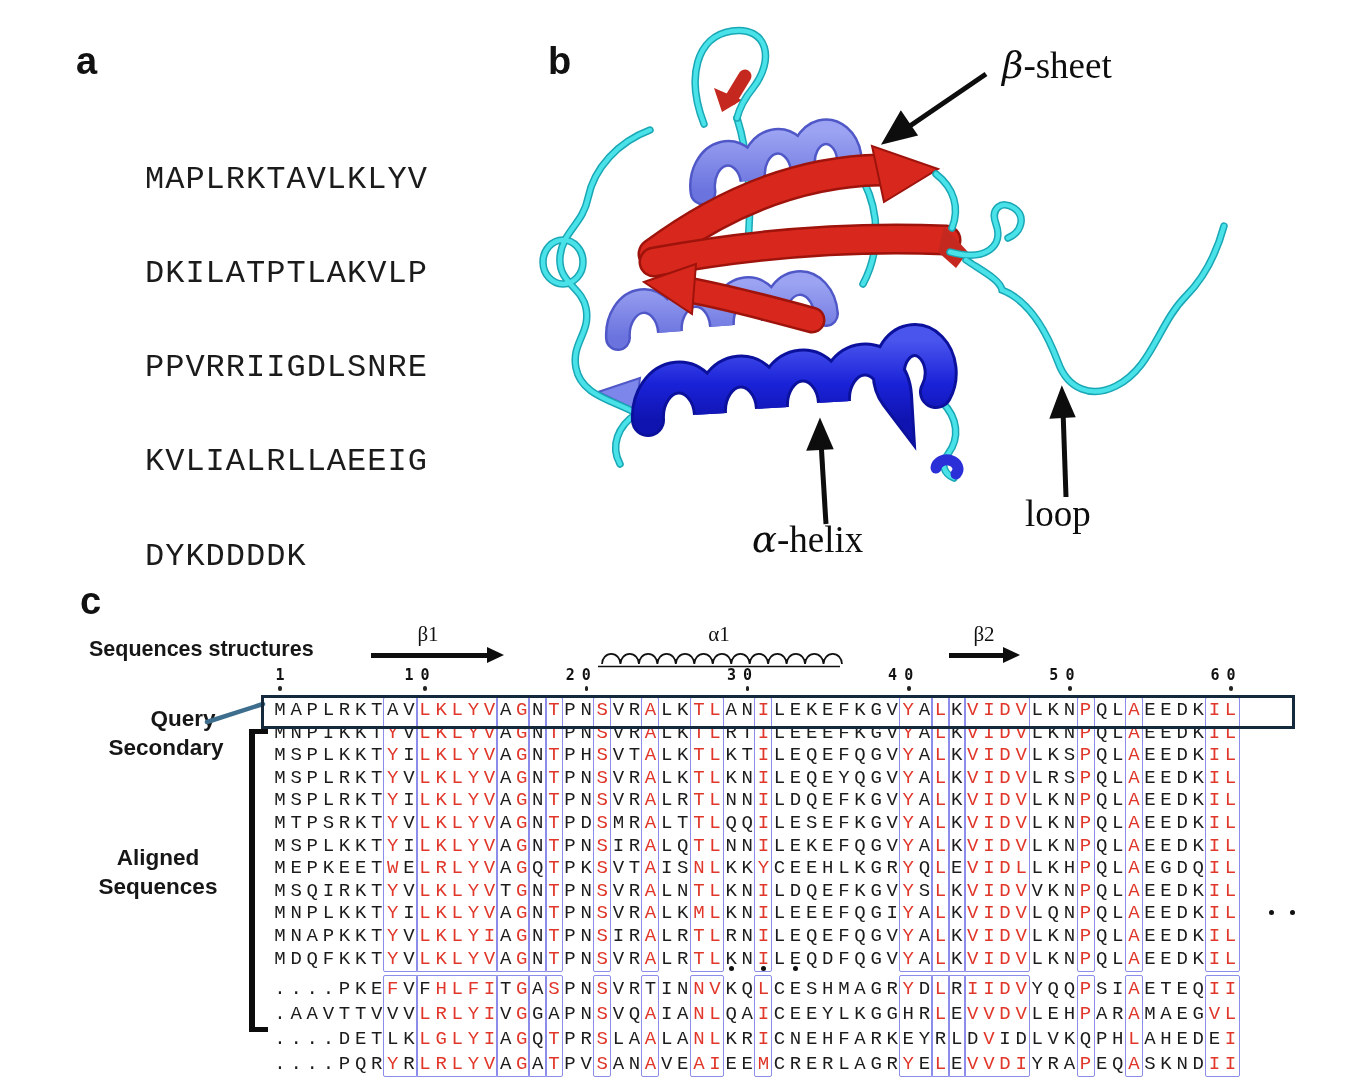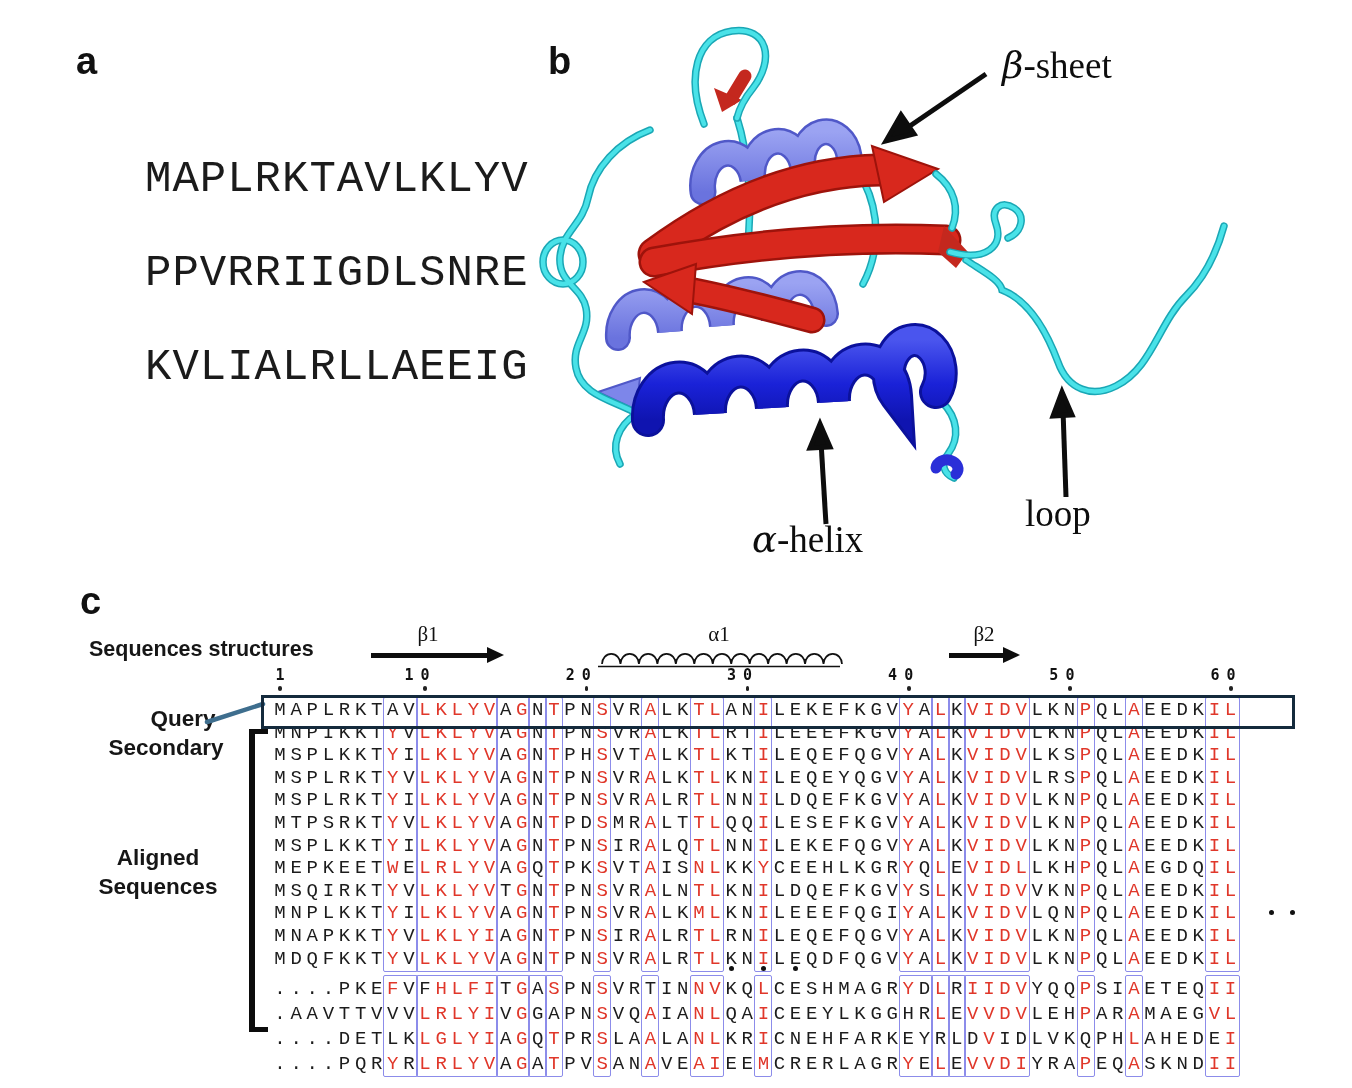--- a/index.html
+++ b/index.html
@@ -1,21 +1,21 @@
 <!DOCTYPE html>
 <html><head>
 <meta charset="utf-8">
 <style>
   html,body{margin:0;padding:0;background:#ffffff;}
   #canvas{position:relative;width:1352px;height:1088px;background:#ffffff;overflow:hidden;
           font-family:"Liberation Sans",sans-serif;color:#1b1b1b;}
   .panel-label{position:absolute;font-family:"Liberation Sans",sans-serif;font-weight:bold;font-size:38px;color:#111;}
   
   #seq-a{position:absolute;left:145px;top:101px;font-family:"Liberation Mono",monospace;
-         font-size:44px;line-height:31.4px;letter-spacing:1px;color:#1b1b1b;white-space:pre;}
+         font-size:32px;line-height:31.4px;letter-spacing:1px;color:#1b1b1b;white-space:pre;}
   
   .b-label{position:absolute;font-family:"Liberation Serif",serif;font-size:37px;color:#0d0d0d;white-space:nowrap;}
   .b-label i{font-family:"DejaVu Serif",serif;font-style:italic;}
   
   #ss-label{position:absolute;left:89px;top:637px;font-size:21.5px;font-weight:600;color:#161616;}
   .c-side-label{position:absolute;width:160px;text-align:center;font-size:22.5px;font-weight:600;color:#161616;}
   .ss-name{position:absolute;font-family:"Liberation Serif",serif;font-size:21px;color:#111;width:60px;text-align:center;}
   .ss-bar{position:absolute;height:4.5px;background:#0d0d0d;}
   .ss-head{position:absolute;width:0;height:0;border-left:17px solid #0d0d0d;border-top:8.5px solid transparent;border-bottom:8.5px solid transparent;}
   .ruler-digit{position:absolute;width:16.12px;text-align:center;font-family:"DejaVu Sans Mono",monospace;
@@ -29,22 +29,24 @@
   .mark-dot{position:absolute;width:5px;height:5px;border-radius:50%;background:#111;}
 </style>
 </head>
 <body>
 
 <div id="canvas">
 
   <div class="panel-label" style="left:76px;top:40px;">a</div>
   <div id="seq-a">
     <div>MAPLRKTAVLKLYV</div>
+    <div>DKILATPTLAKVLP</div>
     <div>PPVRRIIGDLSNRE</div>
     <div>KVLIALRLLAEEIG</div>
+    <div>DYKDDDDK</div>
   </div>
 
   <div class="panel-label" style="left:548px;top:40px;">b</div>
 
   <svg width="1352" height="580" style="position:absolute;left:0;top:0;">
     <defs>
       <linearGradient id="helixGrad" x1="0" y1="0" x2="0" y2="1">
         <stop offset="0" stop-color="#4a55ee"></stop>
           <stop offset="0.55" stop-color="#1a22d8"></stop>
           <stop offset="1" stop-color="#0f14b0"></stop>

